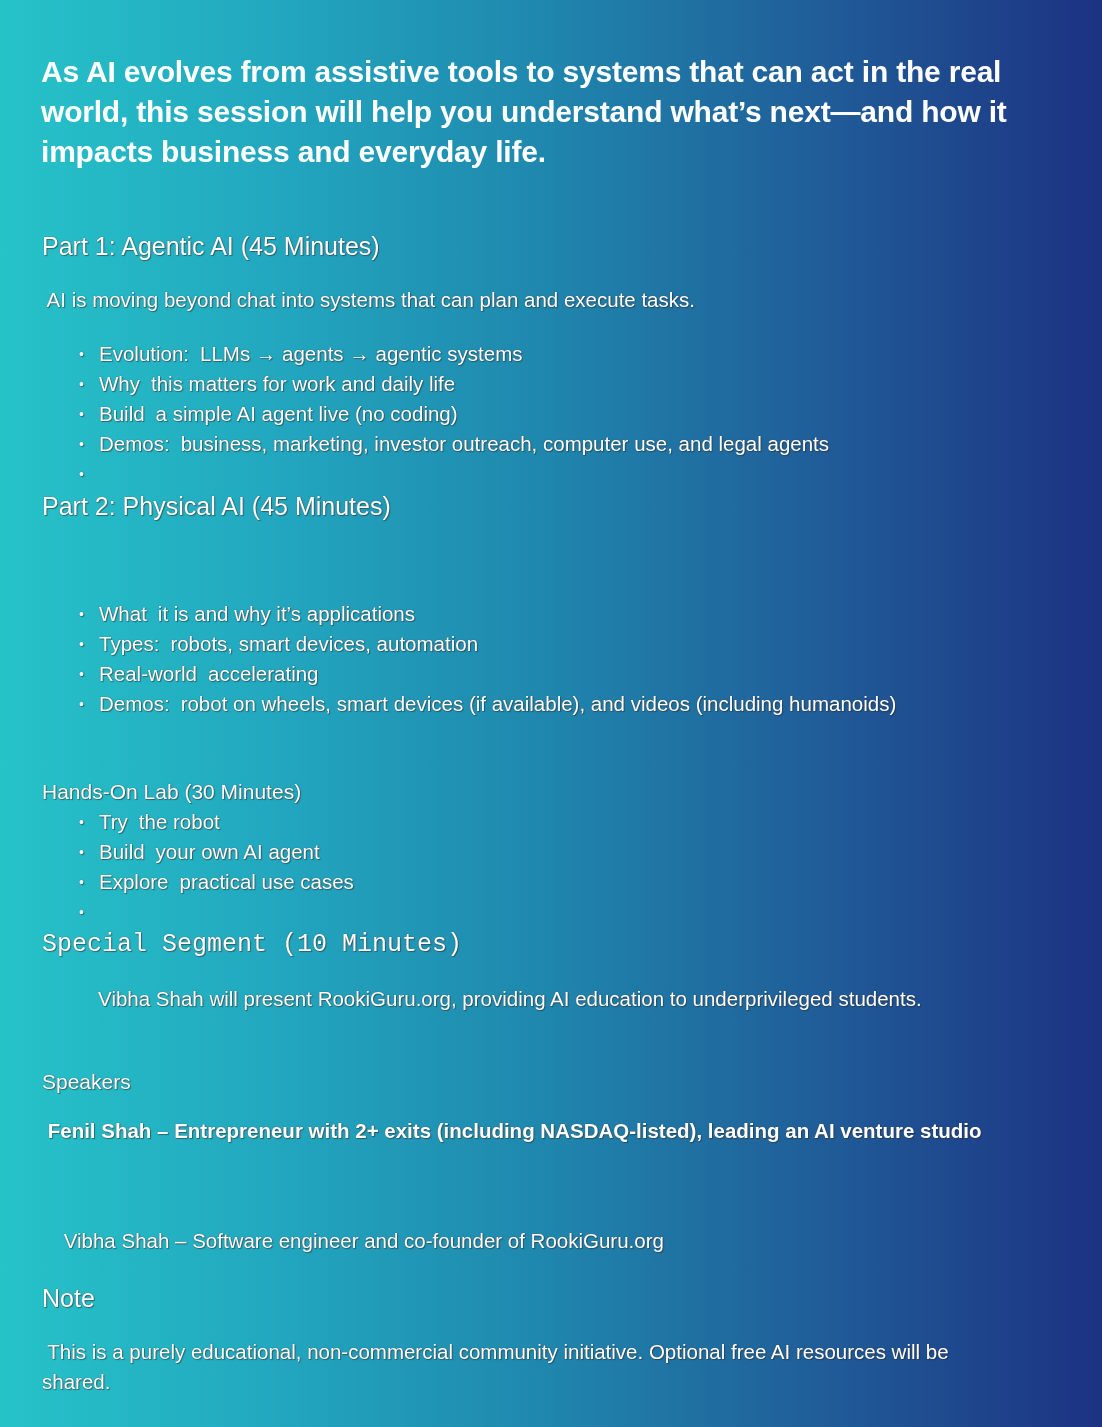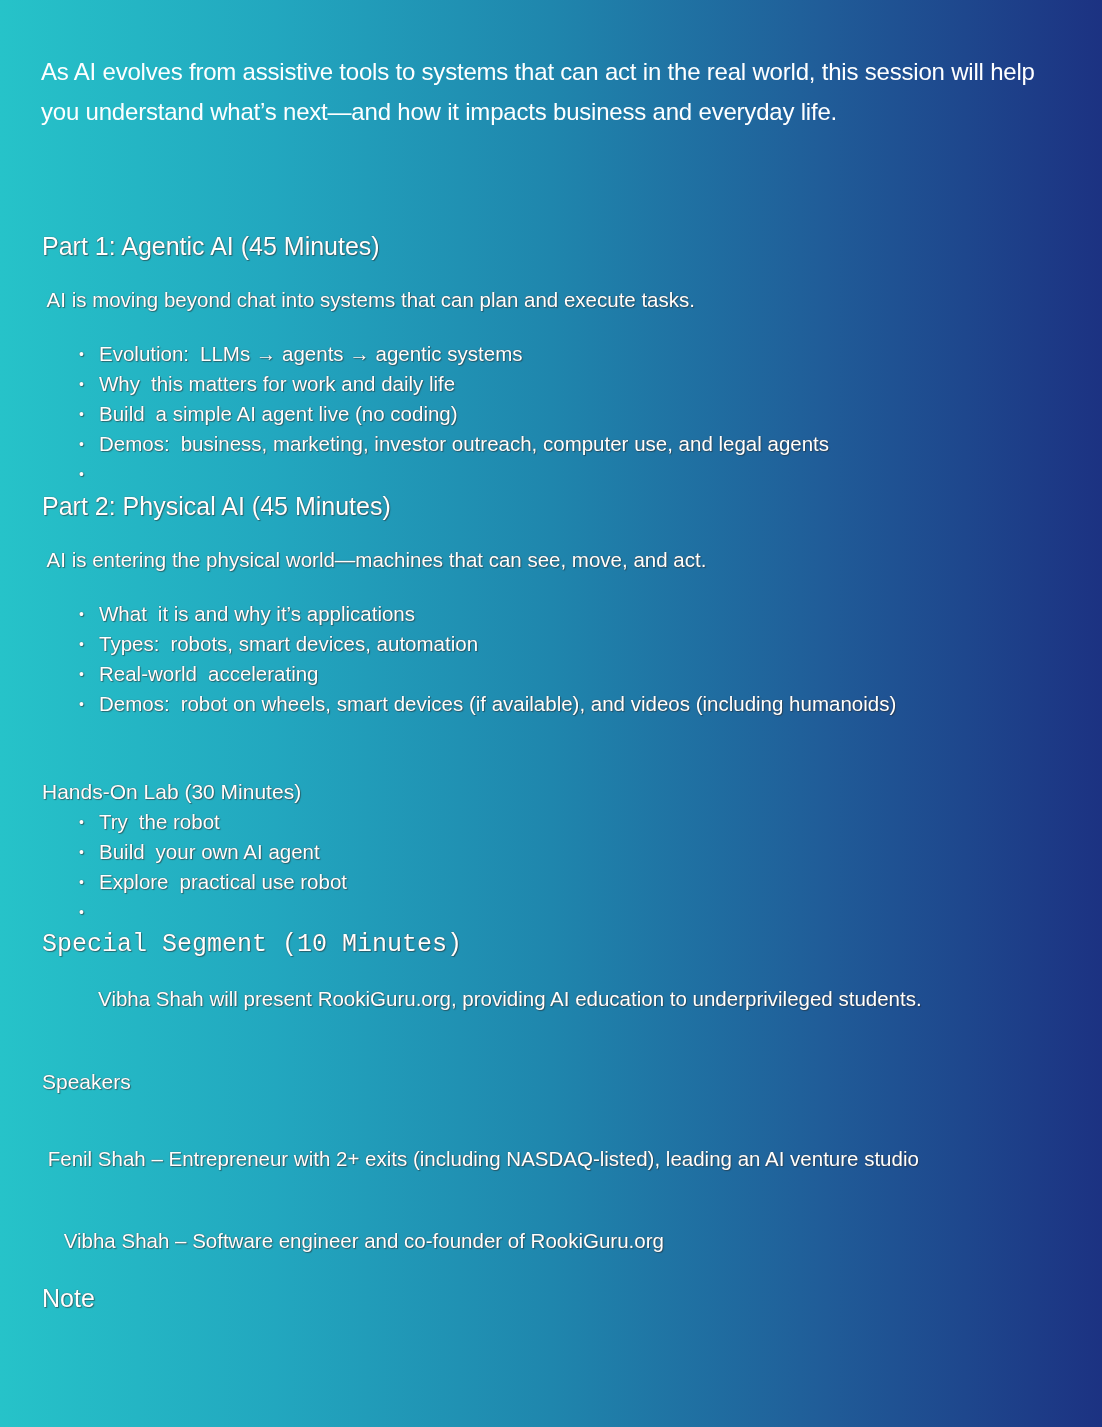--- a/index.html
+++ b/index.html
@@ -9,21 +9,21 @@
       overflow: hidden;
       background: linear-gradient(to right, #26c3c9 0%, #22a7bf 25%, #1f86ad 50%, #205c98 75%, #1c3282 100%);
       font-family: "Liberation Sans", sans-serif;
       color: #ffffff;
       position: relative;
     }
     .page { position: absolute; left: 0; top: 0; width: 1102px; height: 1427px; }
     .shadow { text-shadow: 0 0 1px rgba(60,60,60,0.9), 1px 1px 1px rgba(40,40,40,0.5); }
     .intro {
       position: absolute; left: 41px; top: 52px; width: 1020px;
-      font-weight: normal; font-size: 24px; line-height: 40px; letter-spacing: -0.2px;
+      font-weight: bold; font-size: 30px; line-height: 40px; letter-spacing: -0.2px;
     }
     .h2 { position: absolute; left: 42px; font-size: 25px; line-height: 30px; }
     .p  { position: absolute; left: 42px; font-size: 20.5px; line-height: 30px; width: 1010px; }
     .p.indent::before { content: " "; white-space: pre; }
     ul.bullets {
       position: absolute; left: 76px; margin: 0; padding: 0; list-style: none;
       font-size: 20.5px; line-height: 30px; width: 920px;
     }
     ul.bullets li { position: relative; padding-left: 23px; min-height: 30px; }
     ul.bullets li .dot {
@@ -45,40 +45,40 @@
     <li><span class="dot">•</span><span class="lead">Evolution:</span><span>LLMs → agents → agentic systems</span></li>
     <li><span class="dot">•</span><span class="lead">Why</span><span>this matters for work and daily life</span></li>
     <li><span class="dot">•</span><span class="lead">Build</span><span>a simple AI agent live (no coding)</span></li>
     <li><span class="dot">•</span><span class="lead">Demos:</span><span>business, marketing, investor outreach, computer use, and legal agents</span></li>
     <li>
         <span class="dot">•</span>
       </li>
   </ul>
 
   <div class="h2 shadow" style="top:491px;">Part 2: Physical AI (45 Minutes)</div>
-  <div class="p indent shadow" style="top:545px;">AI is entering the physical world—machines that can see, move, and act.</div>
   <ul class="bullets shadow" style="top:599px;">
     <li><span class="dot">•</span><span class="lead">What</span><span>it is and why it’s applications</span></li>
     <li><span class="dot">•</span><span class="lead">Types:</span><span>robots, smart devices, automation</span></li>
     <li><span class="dot">•</span><span class="lead">Real-world</span><span>accelerating</span></li>
     <li><span class="dot">•</span><span class="lead">Demos:</span><span>robot on wheels, smart devices (if available), and videos (including humanoids)</span></li>
   </ul>
 
   <div class="h3 shadow" style="top:777px;text-align:right;">Hands-On Lab (30 Minutes)</div>
   <ul class="bullets shadow" style="top:807px;">
     <li><span class="dot">•</span><span class="lead">Try</span><span>the robot</span></li>
     <li><span class="dot">•</span><span class="lead">Build</span><span>your own AI agent</span></li>
-    <li><span class="dot">•</span><span class="lead">Explore</span><span>practical use robot</span></li>
+    <li><span class="dot">•</span><span class="lead">Explore</span><span>practical use cases</span></li>
     <li>
         <span class="dot">•</span>
       </li>
   </ul>
 
   <div class="h2 shadow" style="top:930px;font-family:Liberation Mono, monospace;">Special Segment (10 Minutes)</div>
   <div class="p indent shadow" style="top:984px; width:930px;text-align:center;">Vibha Shah will present RookiGuru.org, providing AI education to underprivileged students.</div>
 
   <div class="h3 shadow" style="top:1067px;">Speakers</div>
-  <div class="p indent shadow" style="top:1144px; width:1000px;">Fenil Shah – Entrepreneur with 2+ exits (including NASDAQ-listed), leading an AI venture studio</div>
+  <div class="p indent shadow" style="top:1116px; width:1000px;font-weight:bold;">Fenil Shah – Entrepreneur with 2+ exits (including NASDAQ-listed), leading an AI venture studio</div>
   <div class="p indent shadow" style="top:1226px;margin-left:16px;">Vibha Shah – Software engineer and co-founder of RookiGuru.org</div>
 
   <div class="h2 shadow" style="top:1283px;">Note</div>
+  <div class="p indent shadow" style="top:1337px; width:960px;">This is a purely educational, non-commercial community initiative. Optional free AI resources will be shared.</div>
 
 </div>
 
 </body></html>

